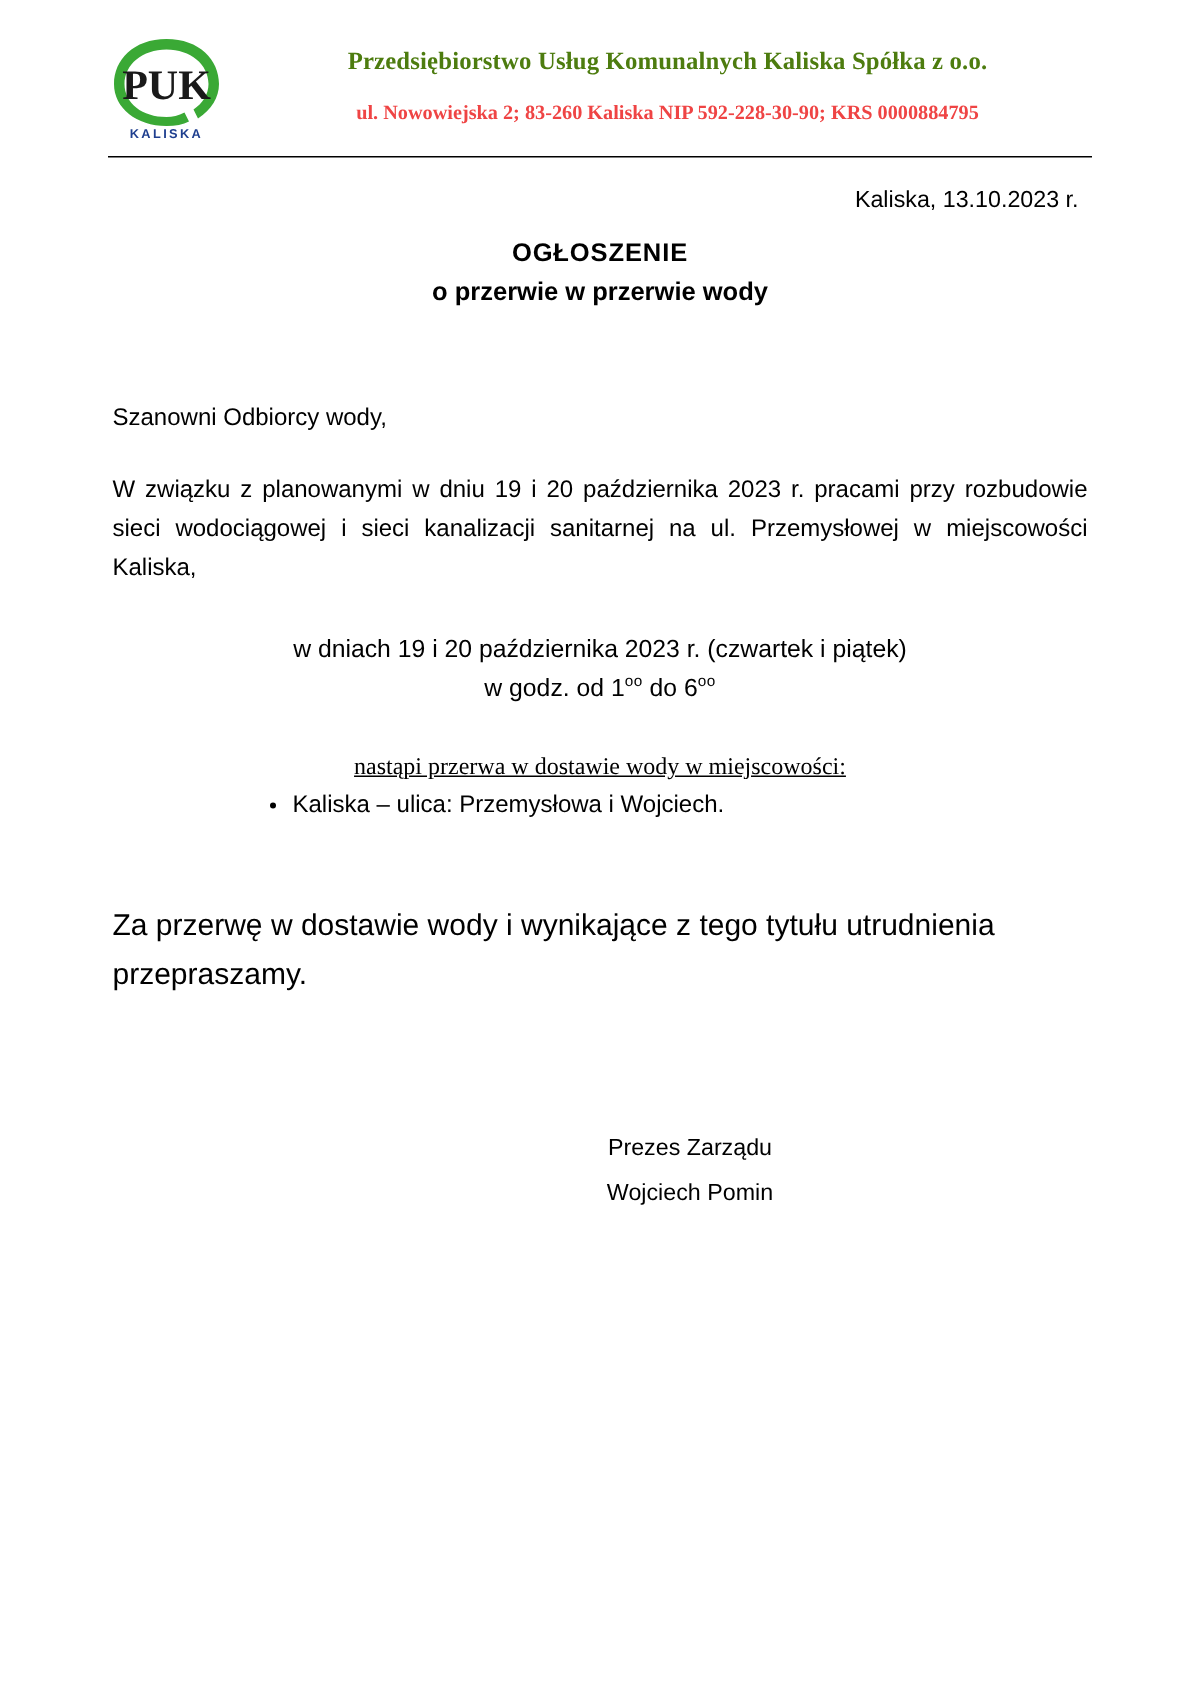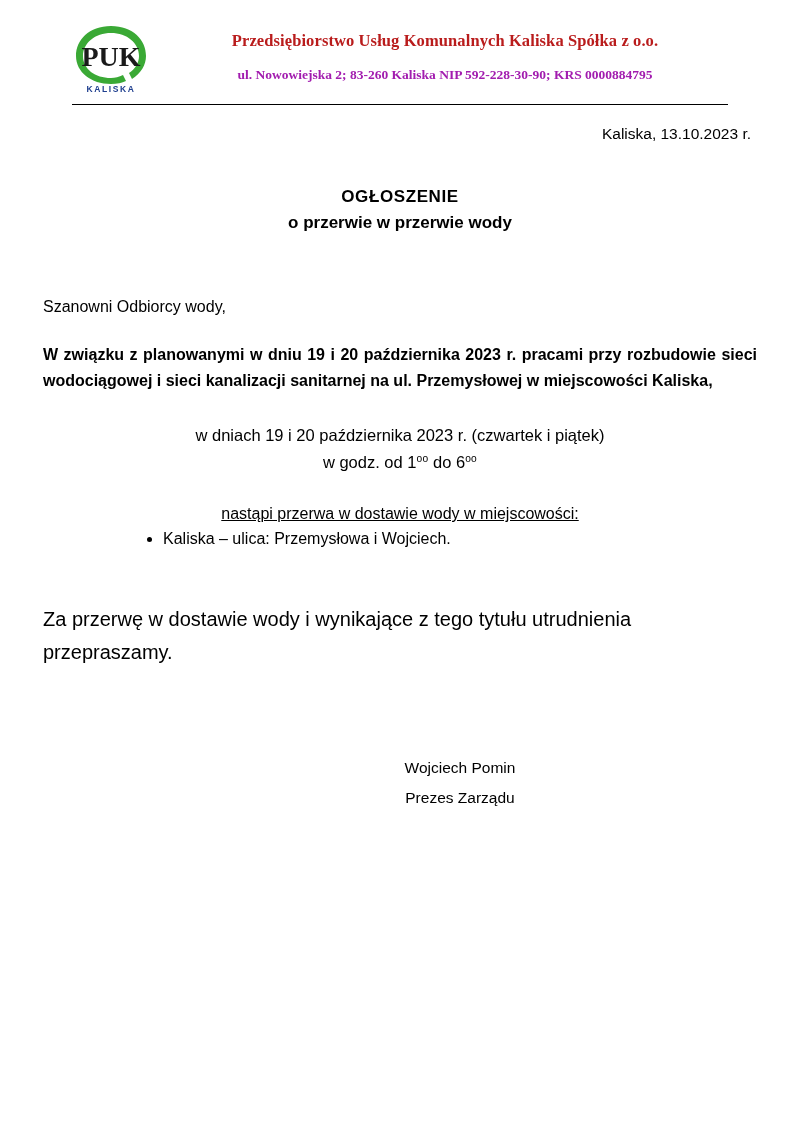--- a/index.html
+++ b/index.html
@@ -43,48 +43,48 @@
     padding-left: 12px;
     padding-top: 12px;
     text-align: center;
   }
   .company-name {
     font-family: "Liberation Serif", serif;
     font-weight: bold;
     font-size: 16.5px;
     letter-spacing: 0.1px;
     line-height: 1.3;
-    color: #b91c1c;
+    color: #4d7c0f;
   }
   .company-address {
     font-family: "Liberation Serif", serif;
     font-weight: bold;
     font-size: 13.5px;
     margin-top: 15px;
     line-height: 1.3;
-    color: #a21caf;
+    color: #ef4444;
   }
   .rule {
     margin: 8px 72px 0 72px;
     border-top: 1.6px solid #000;
   }
 
   
   .content {
-    padding: 0 43px;
+    padding: 0 75px;
   }
   .place-date {
     text-align: right;
     font-size: 15.5px;
     margin-top: 20px;
     padding-right: 6px;
   }
   .title-block {
     text-align: center;
-    margin-top: 44px;
+    margin-top: 16px;
   }
   .title-main {
     font-size: 17px;
     font-weight: bold;
     letter-spacing: 0.6px;
   }
   .title-sub {
     font-size: 17px;
     font-weight: bold;
     margin-top: 6px;
@@ -92,21 +92,20 @@
 
   .salutation {
     margin-top: 65px;
     font-size: 16px;
   }
   .para {
     margin-top: 26px;
     font-size: 16px;
     text-align: justify;
     line-height: 1.62;
-    font-weight: bold;
   }
   .highlight {
     margin-top: 28px;
     text-align: center;
     font-weight: normal;
     font-size: 16.5px;
     line-height: 1.62;
   }
   .highlight .l2 { display: block; }
   sup.oo {
@@ -114,20 +113,21 @@
     vertical-align: super;
     letter-spacing: 0.3px;
   }
   .lead-underline {
     margin-top: 30px;
     text-align: center;
     font-size: 16px;
   }
   .lead-underline span {
     text-decoration: underline;
+    font-family: Liberation Serif, serif;
   }
   .bullets {
     margin: 2px 0 0 0;
     padding-left: 120px;
     font-size: 16px;
   }
   .bullets li {
     margin-top: 4px;
     line-height: 1.5;
   }
@@ -190,18 +190,18 @@
       <span>nastąpi przerwa w dostawie wody w miejscowości:</span>
     </div>
 
     <ul class="bullets">
       <li>Kaliska – ulica: Przemysłowa i Wojciech.</li>
     </ul>
 
     <div class="apology">Za przerwę w dostawie wody i wynikające z tego tytułu utrudnienia przepraszamy.</div>
 
     <div class="signature">
+      <div>Prezes Zarządu</div>
       <div>Wojciech Pomin</div>
-      <div>Prezes Zarządu</div>
     </div>
 
   </div>
 </div>
 
 </body></html>

